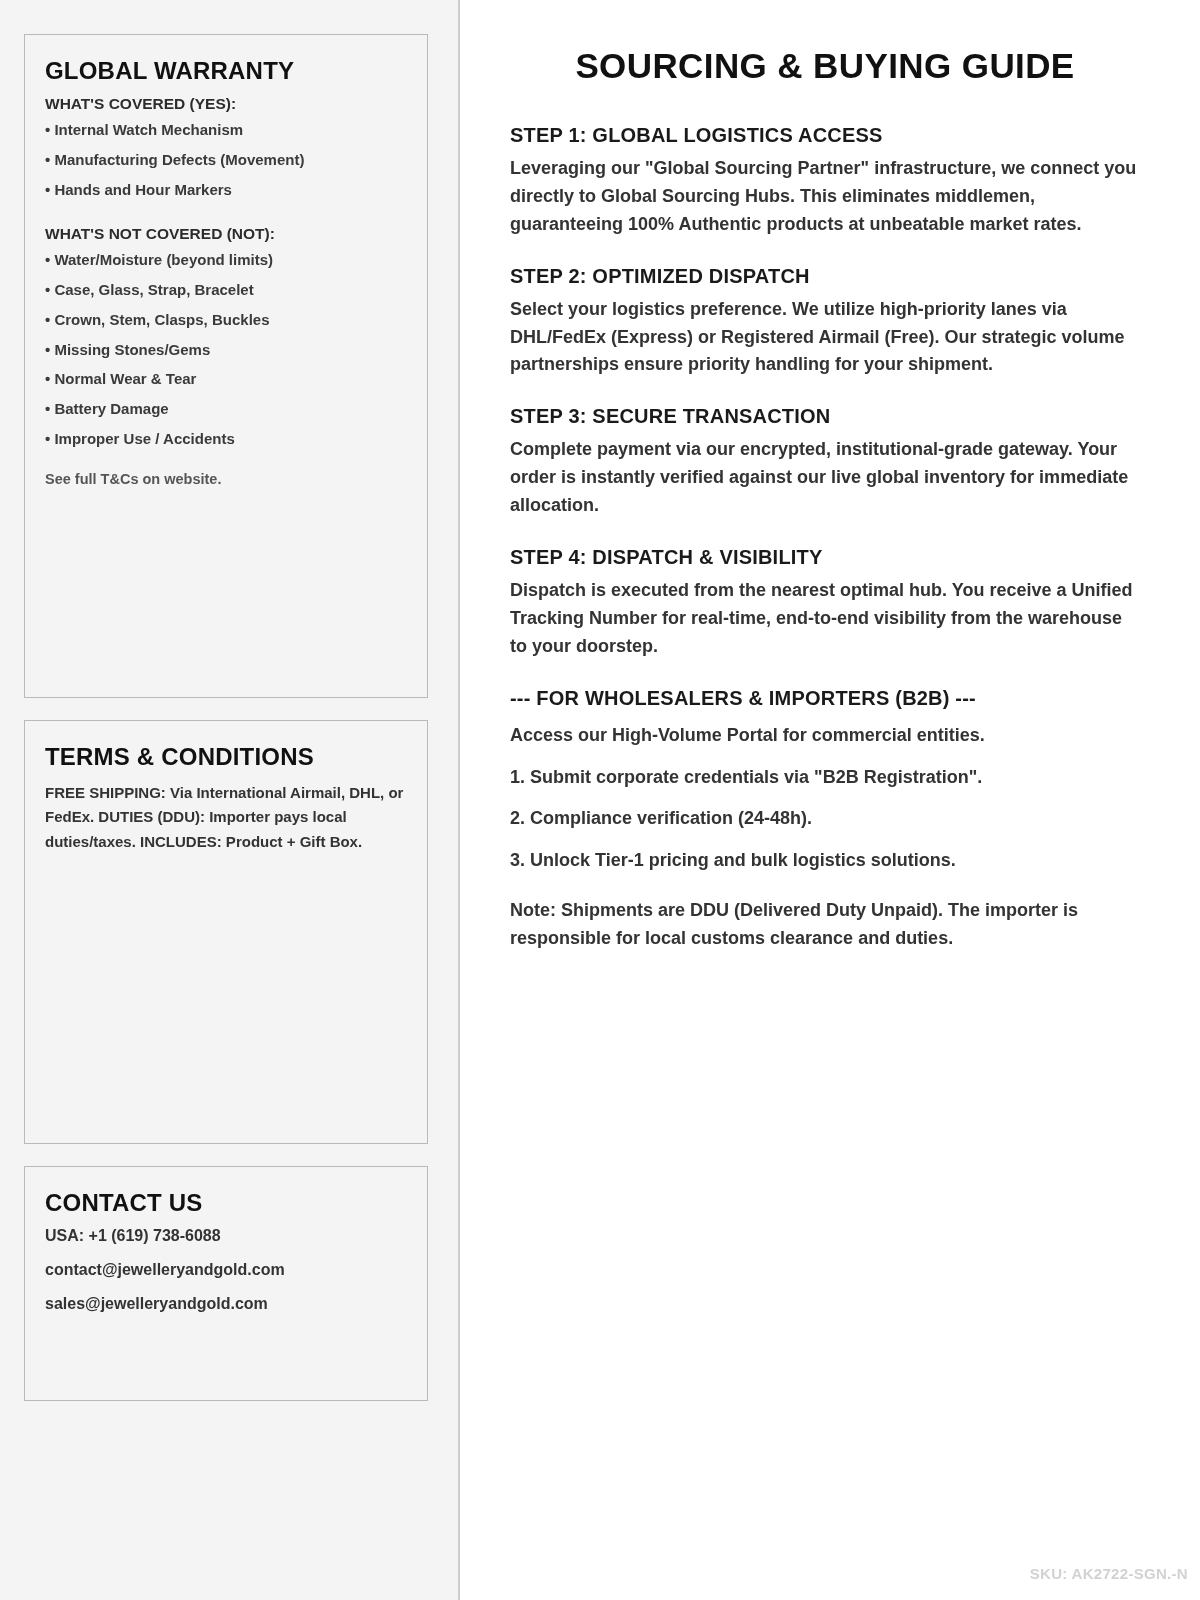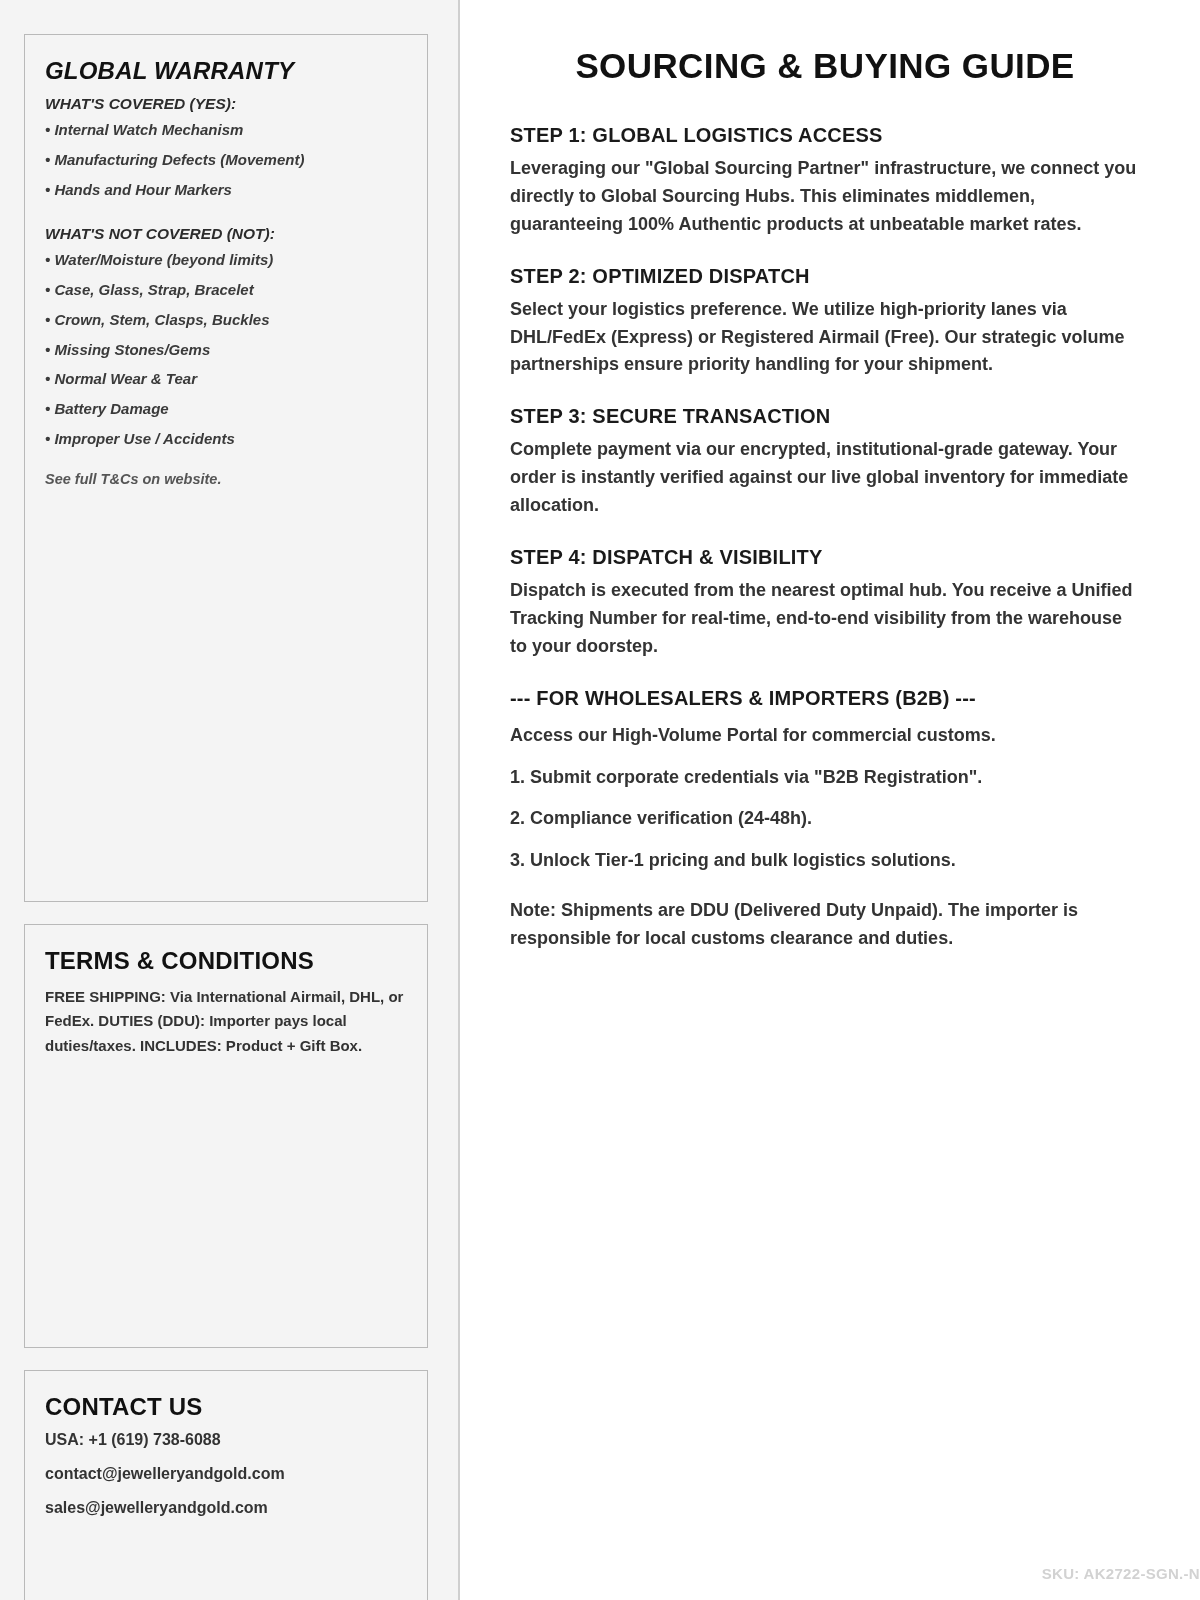--- a/index.html
+++ b/index.html
@@ -29,21 +29,21 @@
     box-sizing: border-box;
     padding: 34px 30px 0 24px;
   }
   .panel {
     border: 1px solid #b9b9b9;
     background: #f4f4f4;
     box-sizing: border-box;
     padding: 22px 22px 20px 20px;
     margin-bottom: 22px;
   }
-  .panel-warranty { height: 868px; font-style: italic; }
+  .panel-warranty { height: 664px; }
   .panel-terms { height: 424px; }
   .panel-contact { height: 235px; }
 
   .panel h2 {
     font-size: 24px;
     font-weight: bold;
     letter-spacing: 0.2px;
     margin: 0 0 10px 0;
     color: #111111;
   }
@@ -129,21 +129,21 @@
   }
   .b2b-note {
     font-size: 18px;
     font-weight: bold;
     color: #333333;
     line-height: 1.55;
     margin: 22px 0 0 0;
   }
   .sku {
     position: absolute;
-    right: 0px;
+    right: 12px;
     bottom: 18px;
     font-size: 15px;
     font-weight: bold;
     color: #d2d2d2;
     white-space: nowrap;
     letter-spacing: 0.3px;
     text-align: center;
   }
 </style>
 </head>
@@ -197,21 +197,21 @@
     <h3 class="step-title">STEP 2: OPTIMIZED DISPATCH</h3>
     <p class="step-body">Select your logistics preference. We utilize high-priority lanes via DHL/FedEx (Express) or Registered Airmail (Free). Our strategic volume partnerships ensure priority handling for your shipment.</p>
 
     <h3 class="step-title">STEP 3: SECURE TRANSACTION</h3>
     <p class="step-body">Complete payment via our encrypted, institutional-grade gateway. Your order is instantly verified against our live global inventory for immediate allocation.</p>
 
     <h3 class="step-title">STEP 4: DISPATCH &amp; VISIBILITY</h3>
     <p class="step-body">Dispatch is executed from the nearest optimal hub. You receive a Unified Tracking Number for real-time, end-to-end visibility from the warehouse to your doorstep.</p>
 
     <h3 class="b2b-title">--- FOR WHOLESALERS &amp; IMPORTERS (B2B) ---</h3>
-    <p class="b2b-line">Access our High-Volume Portal for commercial customs.</p>
+    <p class="b2b-line">Access our High-Volume Portal for commercial entities.</p>
     <p class="b2b-line">1. Submit corporate credentials via "B2B Registration".</p>
     <p class="b2b-line">2. Compliance verification (24-48h).</p>
     <p class="b2b-line">3. Unlock Tier-1 pricing and bulk logistics solutions.</p>
     <p class="b2b-note">Note: Shipments are DDU (Delivered Duty Unpaid). The importer is responsible for local customs clearance and duties.</p>
 
     <div class="sku">SKU: AK2722-SGN.-N</div>
   </div>
 
 </div>
 

